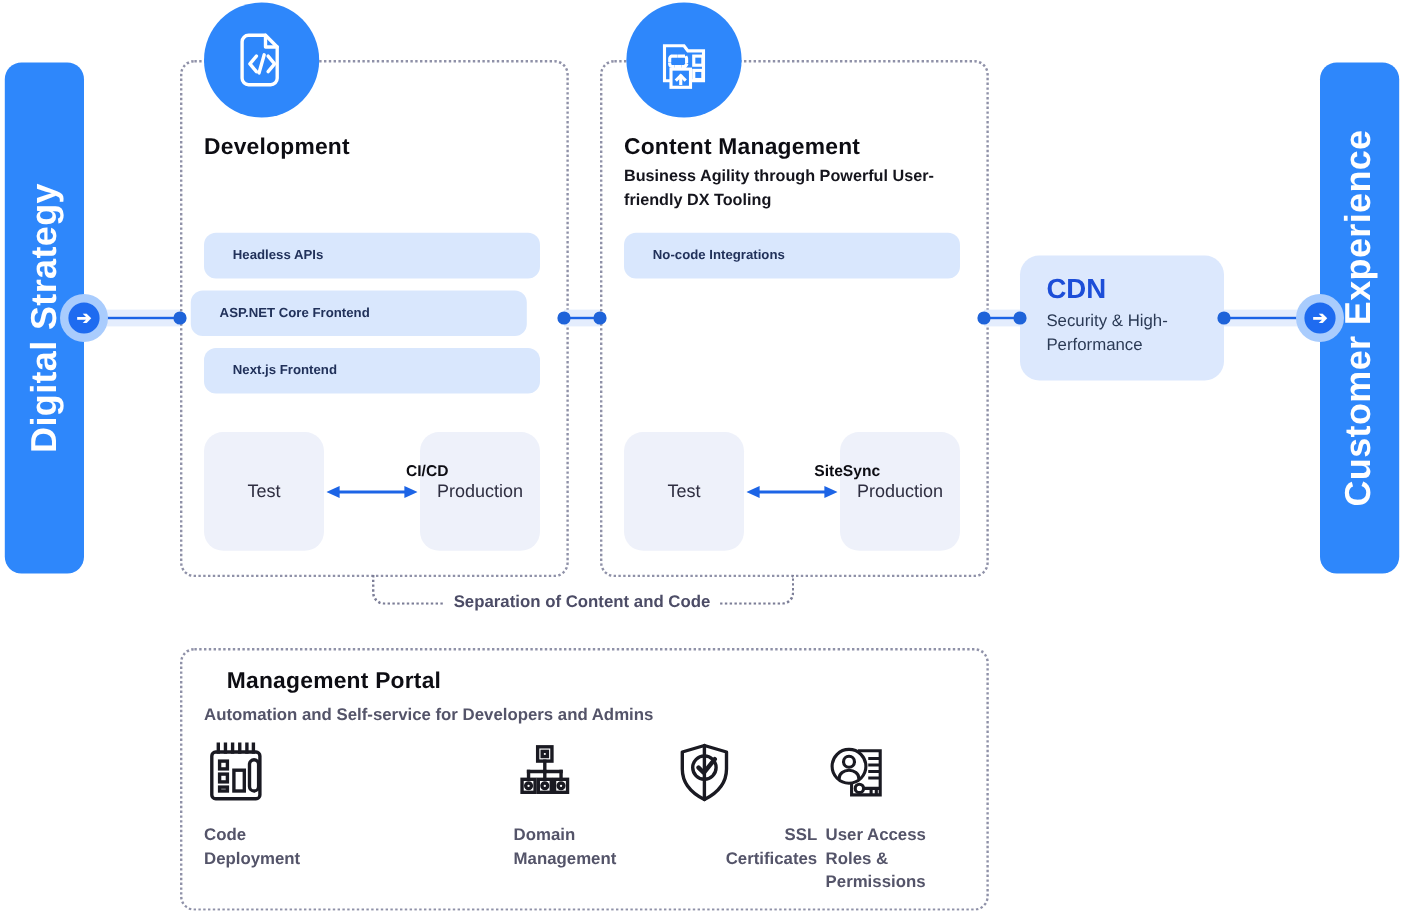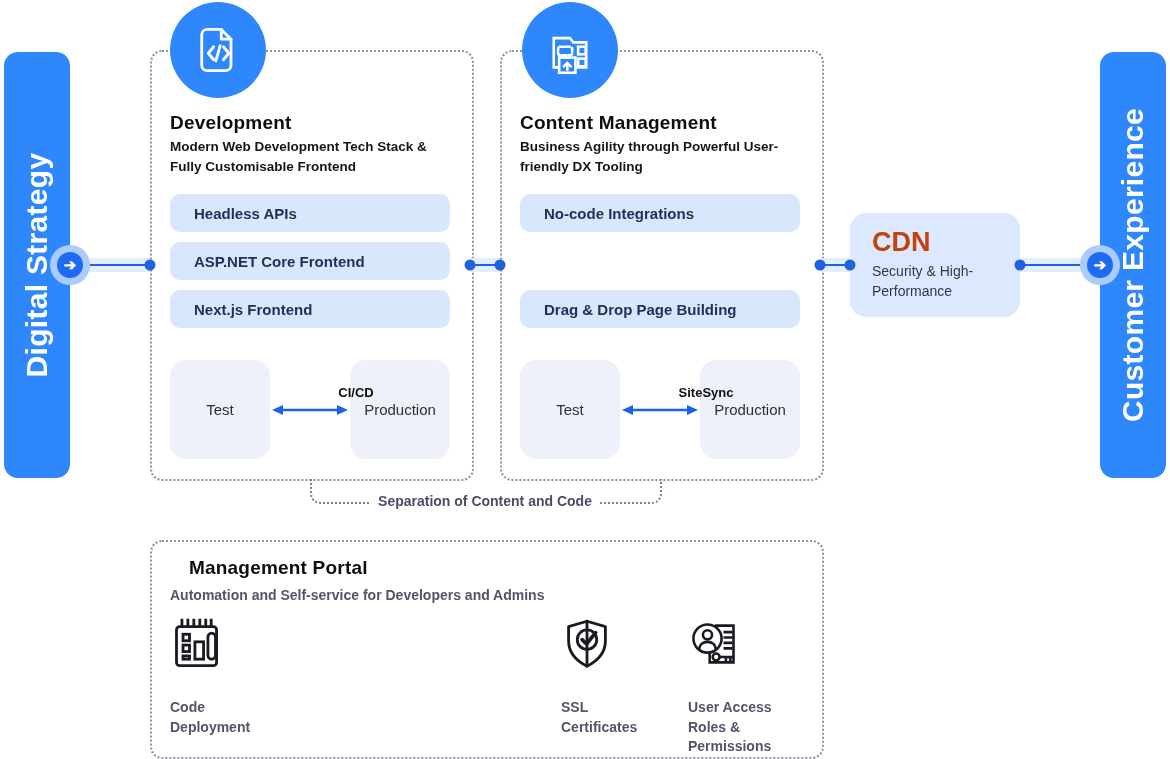--- a/index.html
+++ b/index.html
@@ -25,21 +25,21 @@
                top:2px;display:flex;align-items:center;justify-content:center;z-index:3;}
   #dev-circle{left:170px;}
   #cm-circle{left:522px;}
 
   .sec-title{position:absolute;font-size:19px;font-weight:800;color:#0d0d13;letter-spacing:.2px;}
   .sec-sub{position:absolute;font-size:13.5px;font-weight:700;color:#15151d;line-height:1.45;}
 
   
   .pill{position:absolute;width:280px;height:38px;background:#d9e7fd;border-radius:10px;
         display:flex;align-items:center;padding-left:24px;box-sizing:border-box;
-        font-size:15px;font-weight:700;color:#21315a;}
+        font-size:11px;font-weight:700;color:#21315a;}
 
   
   .pipe-box{position:absolute;width:100px;height:99px;background:#eef1fa;border-radius:16px;
             display:flex;align-items:center;justify-content:center;font-size:15px;color:#2e2e40;}
   .pipe-label{position:absolute;font-size:13px;font-weight:800;color:#0d0d13;transform:translateX(-50%);margin-left:46px;}
   .pipe-arrow{position:absolute;}
 
   
   .connector{position:absolute;height:14px;top:258px;}
   .connector .band{position:absolute;left:0;right:0;top:0;bottom:0;background:#e4edfd;}
@@ -50,38 +50,38 @@
 
   .arrow-badge{position:absolute;width:40px;height:40px;top:245px;border-radius:50%;background:#a9ccfd;
                display:flex;align-items:center;justify-content:center;z-index:4;}
   .arrow-badge .inner{width:26px;height:26px;border-radius:50%;background:#1e6bf0;color:#fff;
                display:flex;align-items:center;justify-content:center;font-size:15px;font-weight:bold;}
   #badge-left{left:50px;} #badge-right{left:1080px;}
 
   
   #cdn-box{position:absolute;left:850px;top:213px;width:170px;height:104px;background:#dce8fd;
            border-radius:16px;box-sizing:border-box;padding:14px 0 0 22px;}
-  #cdn-box .cdn-title{font-size:27px;font-weight:800;color:#c2410c;}
+  #cdn-box .cdn-title{font-size:23px;font-weight:800;color:#1d4ed8;}
   #cdn-box .cdn-sub{font-size:14px;color:#2b3a55;line-height:1.4;margin-top:4px;width:122px;}
 
   
   .bracket{position:absolute;top:479px;height:23px;border-bottom:2px dotted #7c7e97;}
   #bracket-l{left:310px;width:72px;border-left:2px dotted #7c7e97;border-bottom-left-radius:10px;}
   #bracket-r{left:588px;width:72px;border-right:2px dotted #7c7e97;border-bottom-right-radius:10px;}
   #separation-label{position:absolute;left:485px;top:493px;transform:translateX(-50%);
                     font-size:14px;font-weight:600;color:#4c4c66;white-space:nowrap;background:#fff;
                     padding:0 8px;z-index:2;}
 
   
   #mp-title{left:170px;top:557px;margin-left:19px;}
   #mp-sub{position:absolute;left:170px;top:587px;font-size:14px;font-weight:700;color:#545469;}
   .tool{position:absolute;top:618px;width:120px;}
   .tool .tool-icon{width:52px;height:52px;}
-  .tool .tool-label{margin-top:28px;font-size:14px;font-weight:600;color:#545469;line-height:1.4;}
-  #tool-0{left:170px;} #tool-1{left:301px;} #tool-2{left:428px;} #tool-3{left:561px;} #tool-4{left:688px;}
+  .tool .tool-label{margin-top:16px;font-size:14px;font-weight:600;color:#545469;line-height:1.4;}
+  #tool-0{left:170px;} #tool-1{left:301px;} #tool-2{left:428px;} #tool-3{left:561px;text-align:right;} #tool-4{left:688px;}
 
   svg{display:block;}
 </style>
 </head>
 <body>
 
 <div id="canvas">
 
   <div class="vbar" id="bar-left">
     <span>Digital Strategy</span>
@@ -109,40 +109,38 @@
       <rect x="13" y="21" width="13" height="8" rx="2" stroke-dasharray="3 2.6"></rect>
       <rect x="31.5" y="21" width="7" height="7"></rect>
       <rect x="31.5" y="32" width="7" height="7"></rect>
       <rect x="14" y="31" width="15" height="14" fill="#2e87fb"></rect>
       <path d="M21.5 42 V36.5"></path>
       <path d="M18.5 39 L21.5 36 L24.5 39"></path>
     </svg>
   </div>
 
   <div class="sec-title" style="left:170px;top:112px;">Development</div>
-  <div class="sec-sub" style="left:170px;top:137px;width:268px;">Modern Web Development Tech Stack &amp; Fully Customisable Frontend</div>
 
   <div class="pill" style="left:170px;top:194px;">Headless APIs</div>
-  <div class="pill" style="left:170px;top:242px;">ASP.NET Core Frontend</div>
+  <div class="pill" style="left:159px;top:242px;">ASP.NET Core Frontend</div>
   <div class="pill" style="left:170px;top:290px;">Next.js Frontend</div>
 
   <div class="pipe-box" style="left:170px;top:360px;">Test</div>
   <div class="pipe-box" style="left:350px;top:360px;">Production</div>
   <div class="pipe-label" style="left:310px;top:385px;">CI/CD</div>
   <svg class="pipe-arrow" style="left:272px;top:403px;" width="76" height="14" viewBox="0 0 76 14">
     <line x1="8" y1="7" x2="68" y2="7" stroke="#1c64e6" stroke-width="2.4"></line>
     <polygon points="0,7 11,2 11,12" fill="#1c64e6"></polygon>
     <polygon points="76,7 65,2 65,12" fill="#1c64e6"></polygon>
   </svg>
 
   <div class="sec-title" style="left:520px;top:112px;">Content Management</div>
   <div class="sec-sub" style="left:520px;top:137px;width:272px;">Business Agility through Powerful User-friendly DX Tooling</div>
 
   <div class="pill" style="left:520px;top:194px;">No-code Integrations</div>
-  <div class="pill" style="left:520px;top:290px;">Drag &amp; Drop Page Building</div>
 
   <div class="pipe-box" style="left:520px;top:360px;">Test</div>
   <div class="pipe-box" style="left:700px;top:360px;">Production</div>
   <div class="pipe-label" style="left:660px;top:385px;">SiteSync</div>
   <svg class="pipe-arrow" style="left:622px;top:403px;" width="76" height="14" viewBox="0 0 76 14">
     <line x1="8" y1="7" x2="68" y2="7" stroke="#1c64e6" stroke-width="2.4"></line>
     <polygon points="0,7 11,2 11,12" fill="#1c64e6"></polygon>
     <polygon points="76,7 65,2 65,12" fill="#1c64e6"></polygon>
   </svg>
 
@@ -199,20 +197,39 @@
       <rect x="23" y="22" width="8" height="16"></rect>
       <rect x="35" y="14" width="7" height="24" rx="3.5"></rect>
     </svg>
     <div class="tool-label">
       <div>Code</div>
       <div>Deployment</div>
     </div>
   </div>
 
 
+  <div class="tool" id="tool-2">
+    <svg class="tool-icon" viewBox="0 0 48 48" fill="none" stroke="#1a1a22" stroke-width="2.6" stroke-linecap="square">
+      <rect x="18.5" y="4" width="11" height="11"></rect>
+      <rect x="22" y="7.5" width="4" height="4"></rect>
+      <path d="M24 15 V23"></path>
+      <path d="M11.5 23 H36.5"></path>
+      <path d="M11.5 23 V29 M24 23 V29 M36.5 23 V29"></path>
+      <rect x="6.5" y="29" width="10" height="10"></rect>
+      <rect x="19" y="29" width="10" height="10"></rect>
+      <rect x="31.5" y="29" width="10" height="10"></rect>
+      <circle cx="11.5" cy="34" r="2.2"></circle>
+      <circle cx="24" cy="34" r="2.2"></circle>
+      <circle cx="36.5" cy="34" r="2.2"></circle>
+    </svg>
+    <div class="tool-label">
+      <div>Domain</div>
+      <div>Management</div>
+    </div>
+  </div>
 
   <div class="tool" id="tool-3">
     <svg class="tool-icon" viewBox="0 0 48 48" fill="none" stroke="#1a1a22" stroke-width="2.6" stroke-linecap="round" stroke-linejoin="round">
       <path d="M24 3 L41 8 V21 C41 32 34 39.5 24 44.5 C14 39.5 7 32 7 21 V8 Z"></path>
       <path d="M24 3 V44.5"></path>
       <circle cx="24" cy="20" r="9"></circle>
       <path d="M19.5 20 L23.5 24 L32 13.5" stroke-width="3.4"></path>
     </svg>
     <div class="tool-label">
       <div>SSL</div>

